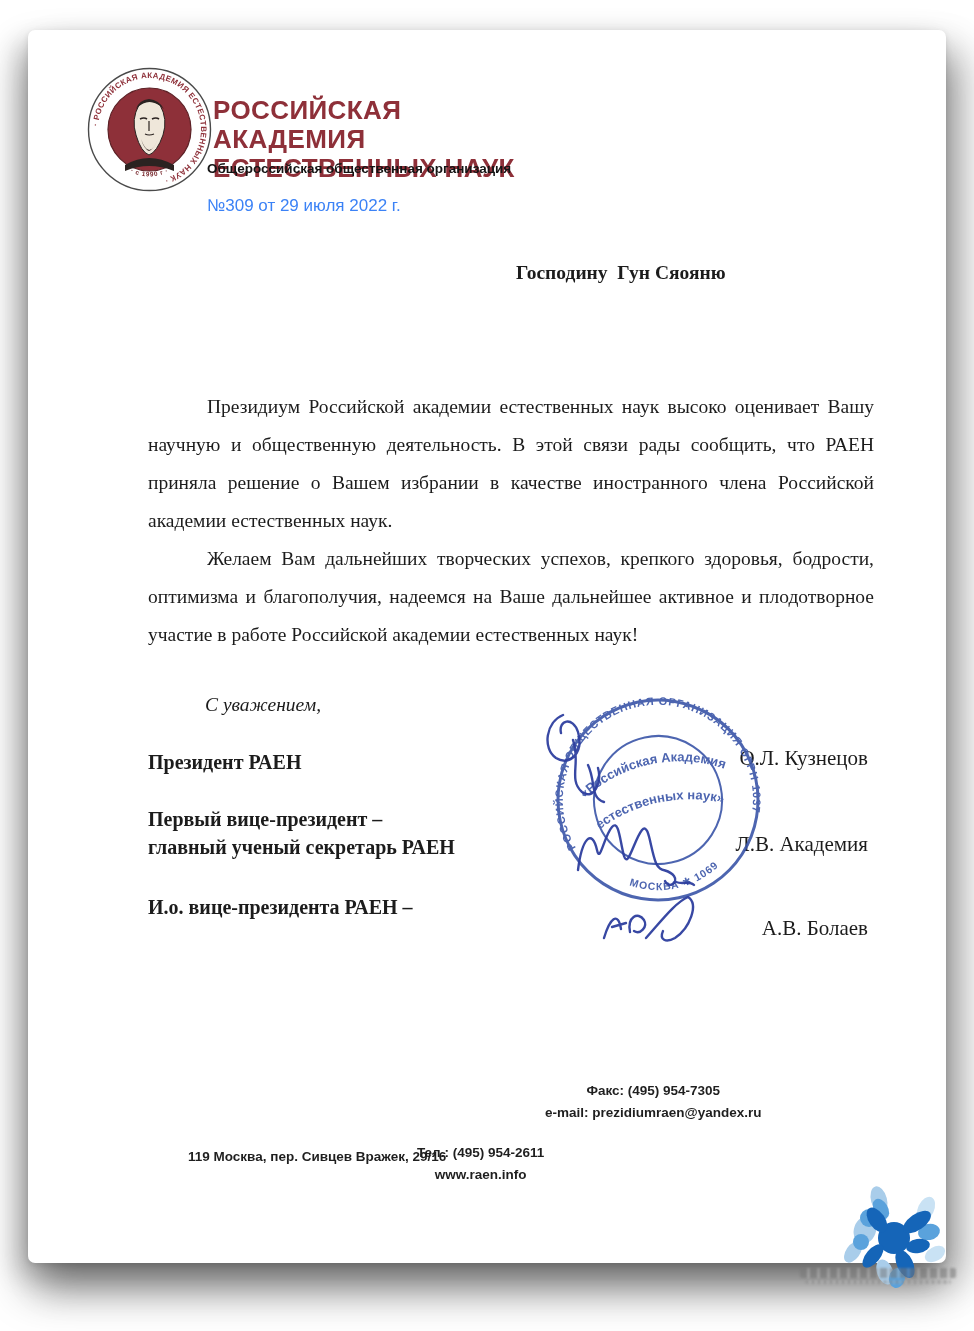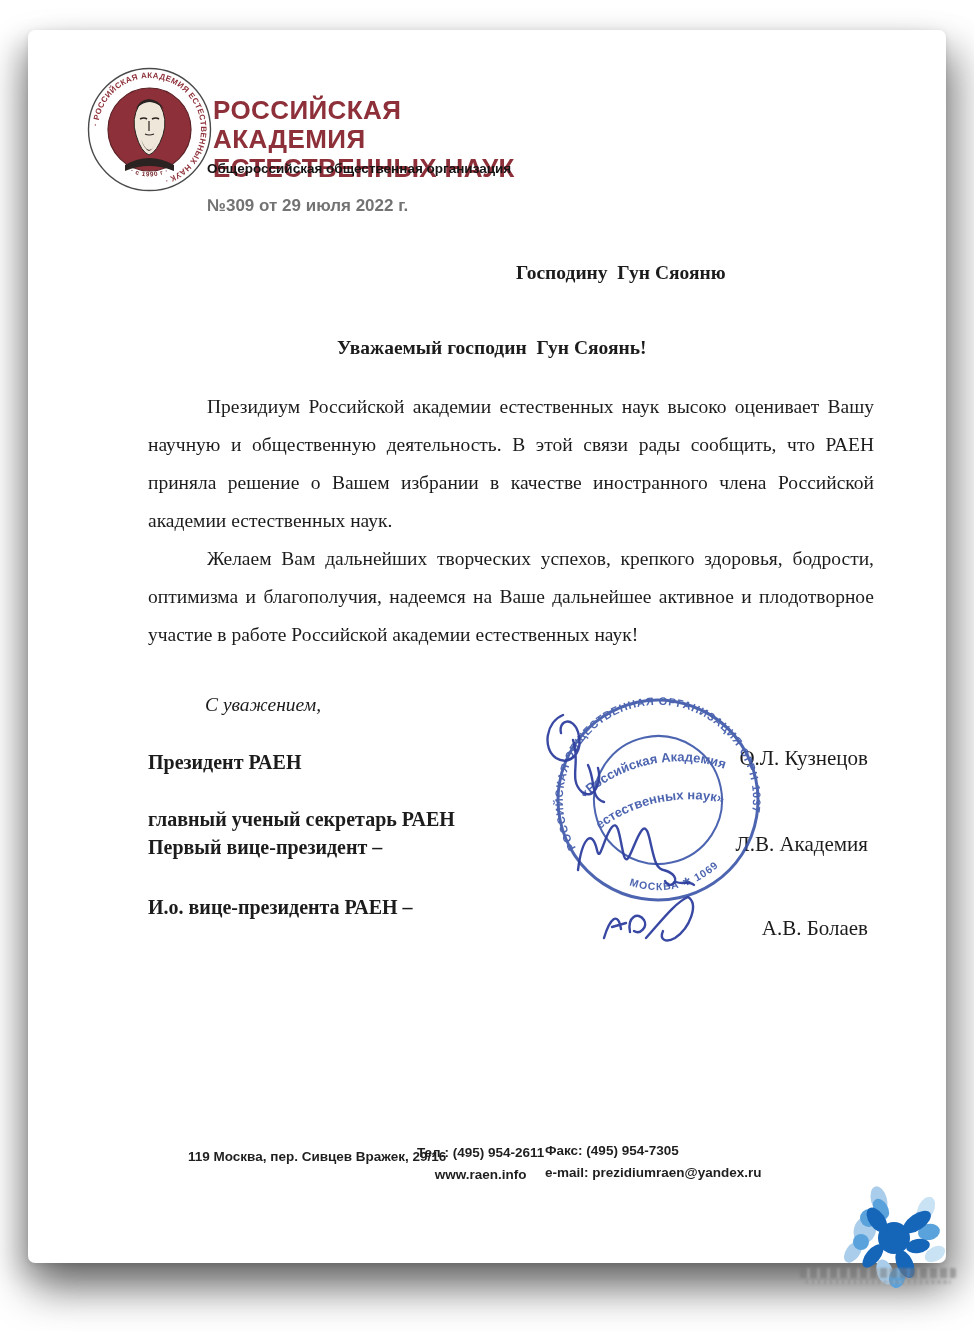--- a/index.html
+++ b/index.html
@@ -23,21 +23,21 @@
     font-weight:bold;font-size:26px;line-height:29px;letter-spacing:.4px;color:#8e3039;
   }
   .org-subtitle{
     left:179px;top:131px;
     font-family:"Liberation Sans","DejaVu Sans",sans-serif;
     font-weight:bold;font-size:13.5px;color:#141414;
   }
   .ref-line{
     left:179px;top:166px;
     font-family:"Liberation Sans","DejaVu Sans",sans-serif;
-    font-size:17px;color:#737373;font-weight:bold;
+    font-size:17px;color:#3b82f6;
   }
   
   .recipient{left:488px;top:226px;font-weight:bold;font-size:19.5px;line-height:33px;}
   .salutation{left:309px;top:307px;font-weight:bold;font-size:19.5px;}
   .body-text{left:120px;top:358px;width:726px;font-size:19.5px;line-height:38px;text-align:justify;}
   .body-text p{margin:0;text-indent:59px;}
   .closing{left:177px;top:664px;font-style:italic;font-size:19.5px;}
   .sig-label{left:120px;font-weight:bold;font-size:20px;line-height:28px;}
   .sig-label span{display:block;}
   .sig-name{right:78px;font-weight:normal;font-size:21px;}
@@ -46,21 +46,21 @@
   .row3{top:863px;} .name3{top:886px;}
   
   .stamp{left:520px;top:660px;width:220px;height:220px;opacity:.9;}
   .stamp text{font-family:"Liberation Sans","DejaVu Sans",sans-serif;}
   .autographs{left:490px;top:640px;width:320px;height:340px;}
   
   .footer-col{
     font-family:"Liberation Sans","DejaVu Sans",sans-serif;
     font-weight:bold;font-size:13.5px;line-height:22px;color:#1f1f1f;
   }
-  .f1{left:160px;top:1116px;} .f2{left:389px;top:1112px;text-align:center;} .f3{left:517px;top:1110px;}
+  .f1{left:160px;top:1116px;} .f2{left:389px;top:1112px;text-align:center;} .f3{left:517px;top:1050px;text-align:center;}
   
   .splash{left:795px;top:1146px;width:130px;height:118px;}
   
   .watermark{left:798px;top:1268px;width:160px;text-align:center;}
   .wm-bar1{height:10px;width:156px;margin:0 auto 2px auto;border-radius:2px;
     background:repeating-linear-gradient(90deg,rgba(120,120,120,.55) 0 7px,rgba(190,190,190,.35) 7px 10px);
     filter:blur(1.1px);}
   .wm-bar2{height:4px;width:146px;margin:0 auto 3px auto;border-radius:2px;
     background:repeating-linear-gradient(90deg,rgba(140,140,140,.45) 0 4px,rgba(200,200,200,.3) 4px 6px);
     filter:blur(.8px);}
@@ -104,37 +104,36 @@
     <div>РОССИЙСКАЯ АКАДЕМИЯ</div>
     <div>ЕСТЕСТВЕННЫХ НАУК</div>
   </div>
   <div class="abs org-subtitle">Общероссийская общественная организация</div>
   <div class="abs ref-line">№309 от 29 июля 2022 г.</div>
 
   <div class="abs recipient">
     <div class="pre">Господину  Гун Сяояню</div>
   </div>
 
-  <div class="abs salutation pre">Уважаемый господин  Гун Сяоянь!</div>
 
   <div class="abs body-text">
     <p>Президиум Российской академии естественных наук высоко оценивает Вашу научную и общественную деятельность. В этой связи рады сообщить, что РАЕН приняла решение о Вашем избрании в качестве иностранного члена Российской академии естественных наук.</p>
     <p>Желаем Вам дальнейших творческих успехов, крепкого здоровья, бодрости, оптимизма и благополучия, надеемся на Ваше дальнейшее активное и плодотворное участие в работе Российской академии естественных наук!</p>
   </div>
 
   <div class="abs closing">С уважением,</div>
 
   <div class="abs sig-label row1">
     <span>Президент РАЕН</span>
   </div>
   <div class="abs sig-name name1">О.Л. Кузнецов</div>
 
   <div class="abs sig-label row2">
+    <span>Первый вице-президент –</span>
     <span>главный ученый секретарь РАЕН</span>
-    <span>Первый вице-президент –</span>
   </div>
   <div class="abs sig-name name2">Л.В. Академия</div>
 
   <div class="abs sig-label row3">
     <span>И.о. вице-президента РАЕН –</span>
   </div>
   <div class="abs sig-name name3">А.В. Болаев</div>
 
   <svg class="abs stamp" viewBox="0 0 220 220">
     <defs>

